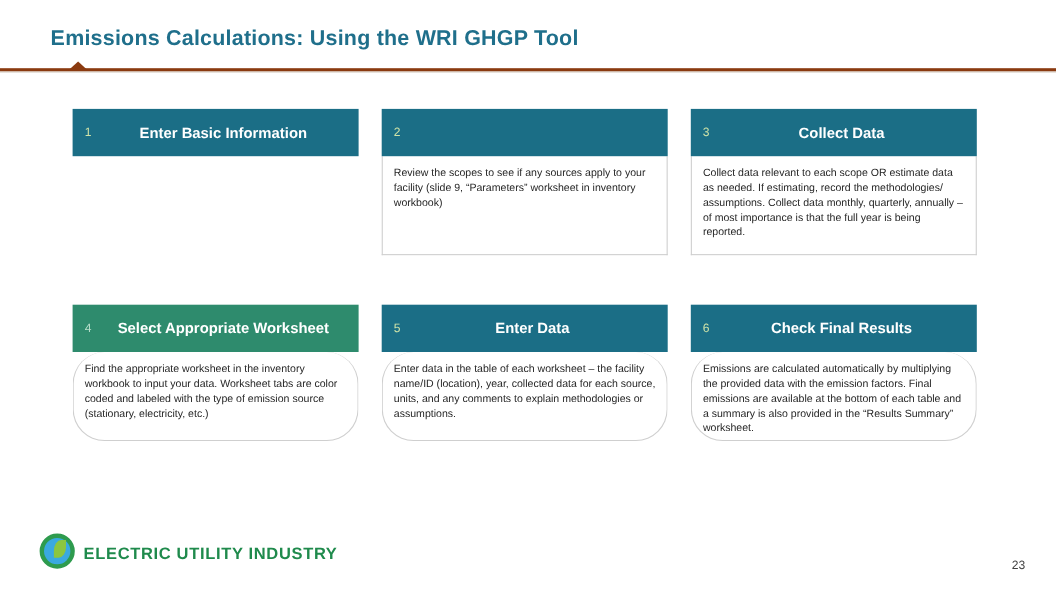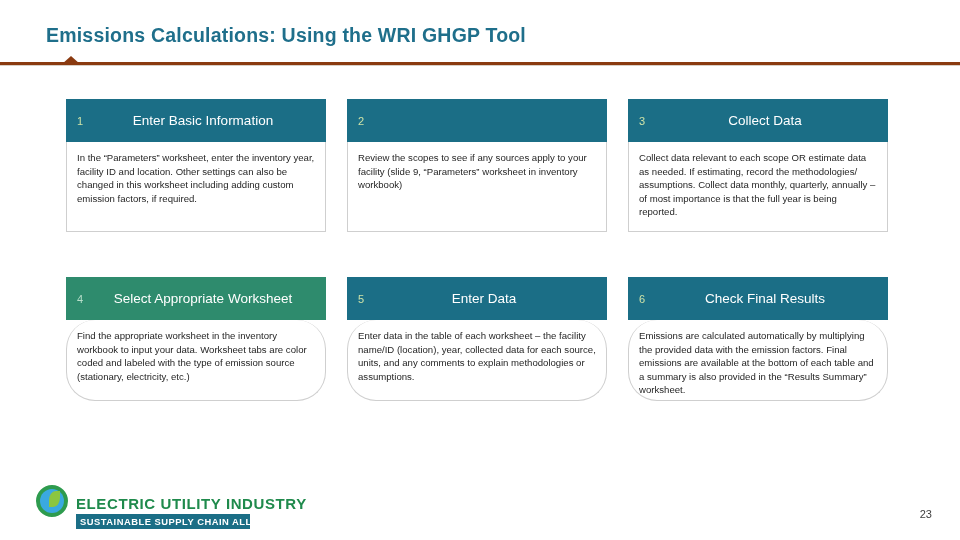--- a/index.html
+++ b/index.html
@@ -96,21 +96,21 @@
     justify-content: center;
     font-size: 11px;
     color: #cfe3a8;
   }
   .step-num.light { color: #b9dfcb; }
 
   .card-title {
     flex: 1;
     text-align: center;
     font-size: 13.5px;
-    font-weight: normal;
+    font-weight: bold;
     padding: 0 6px 0 20px;
     line-height: 1.15;
   }
 
   .card-body {
     border: 1px solid #cfcfcf;
     border-top: none;
     box-sizing: border-box;
     padding: 9px 10px 8px 10px;
     font-size: 9.6px;
@@ -202,21 +202,20 @@
 
 <div class="grid">
 
   <div class="row first">
 
     <div class="card">
       <div class="card-header teal">
         <div class="step-num">1</div>
         <div class="card-title">Enter Basic Information</div>
       </div>
-      <div class="card-body">In the “Parameters” worksheet, enter the inventory year, facility ID and location.  Other settings can also be changed in this worksheet including adding custom emission factors, if required.</div>
     </div>
 
     <div class="card">
       <div class="card-header teal">
         <div class="step-num">2</div>
       </div>
       <div class="card-body">Review the scopes to see if any sources apply to your facility (slide 9, “Parameters” worksheet in inventory workbook)</div>
     </div>
 
     <div class="card">
@@ -259,17 +258,16 @@
 
 </div>
 
 <div class="logo">
   <div class="logo-badge">
     <div class="globe"></div>
     <div class="leaf"></div>
   </div>
   <div class="logo-text">
     <div class="logo-line1">ELECTRIC UTILITY INDUSTRY</div>
-    <div class="logo-line2">SUSTAINABLE SUPPLY CHAIN ALLIANCE</div>
   </div>
 </div>
 
 <div class="page-num">23</div>
 
 </body></html>

